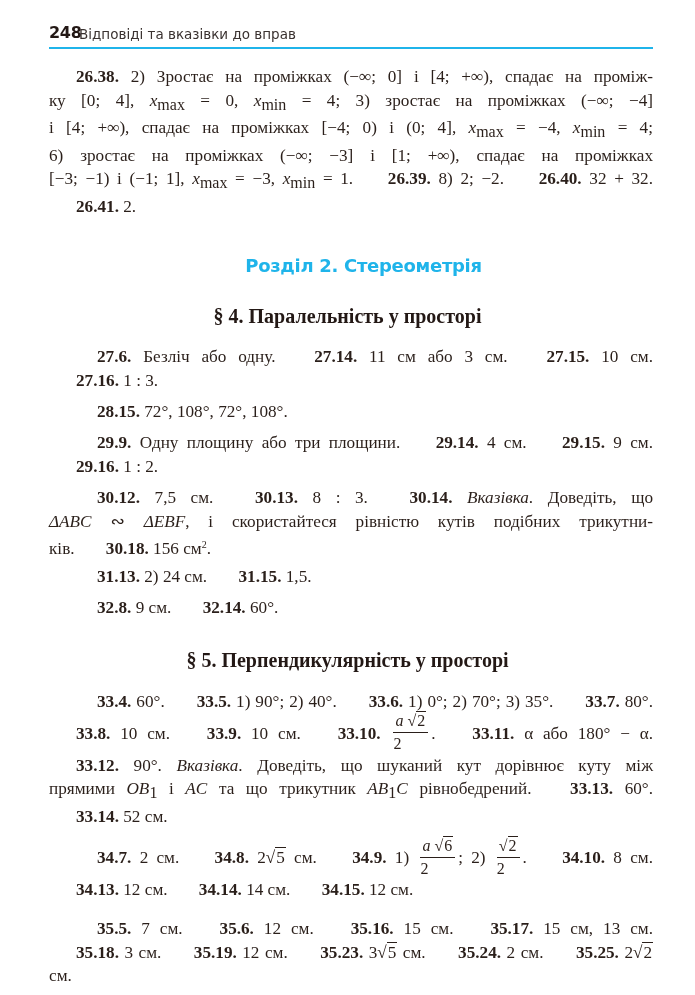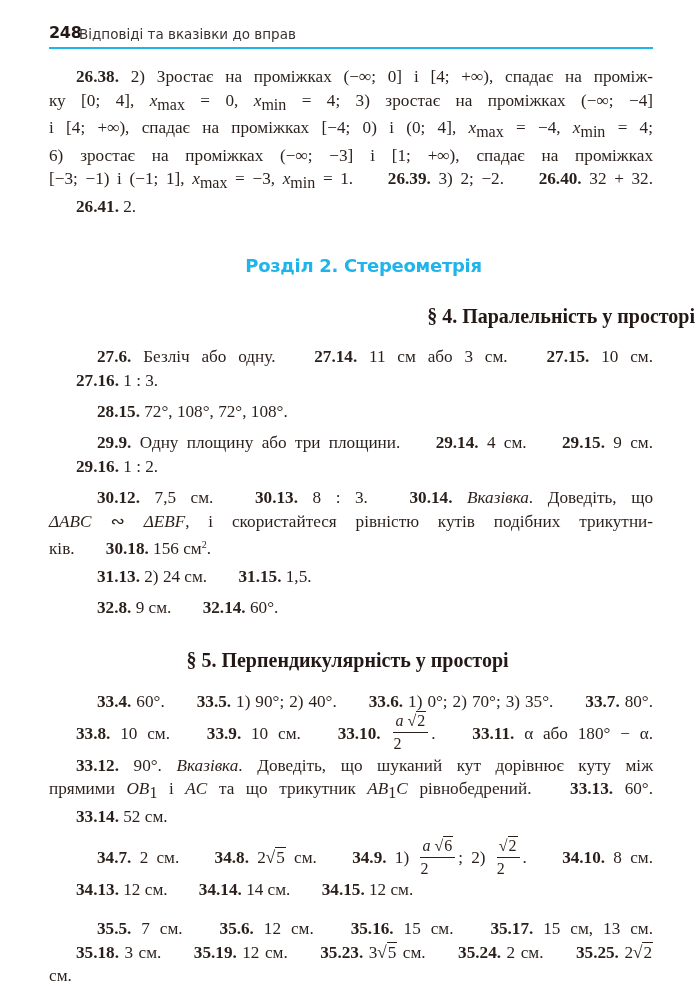--- a/index.html
+++ b/index.html
@@ -39,27 +39,27 @@
     <span class="page-num">248</span>
     <span class="running-title">Відповіді та вказівки до вправ</span>
     <div class="header-rule"></div>
   </div>
 
   <div class="para body-text" style="top:65px;">
     <span class="line just"><b>26.38.</b><span> 2) Зростає на проміжках (−∞; 0] і [4; +∞), спадає на проміж-</span></span>
     <span class="line just"><span>ку [0; 4],  </span><i>x</i><sub class="s">max</sub><span> = 0,  </span><i>x</i><sub class="s">min</sub><span> = 4;  3) зростає на проміжках (−∞; −4]</span></span>
     <span class="line just"><span>і [4; +∞), спадає на проміжках [−4; 0) і (0; 4],  </span><i>x</i><sub class="s">max</sub><span> = −4,  </span><i>x</i><sub class="s">min</sub><span> = 4;</span></span>
     <span class="line just">6) зростає на проміжках (−∞; −3] і [1; +∞), спадає на проміжках</span>
-    <span class="line just"><span>[−3; −1) і (−1; 1],  </span><i>x</i><sub class="s">max</sub><span> = −3,  </span><i>x</i><sub class="s">min</sub><span> = 1.  </span><b>26.39.</b><span> 3) 2; −2. </span><b>26.40.</b><span> 32 + 32.</span></span>
+    <span class="line just"><span>[−3; −1) і (−1; 1],  </span><i>x</i><sub class="s">max</sub><span> = −3,  </span><i>x</i><sub class="s">min</sub><span> = 1.  </span><b>26.39.</b><span> 8) 2; −2. </span><b>26.40.</b><span> 32 + 32.</span></span>
     <span class="line"><b>26.41.</b><span> 2.</span></span>
   </div>
 
   <div class="chapter-title">Розділ 2. Стереометрія</div>
 
-  <div class="section-title" style="top:305px;text-align:right;">§ 4. Паралельність у просторі</div>
+  <div class="section-title" style="top:305px;">§ 4. Паралельність у просторі</div>
 
   <div class="para body-text" style="top:345px;">
     <span class="line just indent"><b>27.6.</b><span> Безліч або одну. </span><b>27.14.</b><span> 11 см або 3 см. </span><b>27.15.</b><span> 10 см.</span></span>
     <span class="line"><b>27.16.</b><span> 1 : 3.</span></span>
   </div>
 
   <div class="para body-text" style="top:400px;">
     <span class="line indent"><b>28.15.</b><span> 72°, 108°, 72°, 108°.</span></span>
   </div>
 

